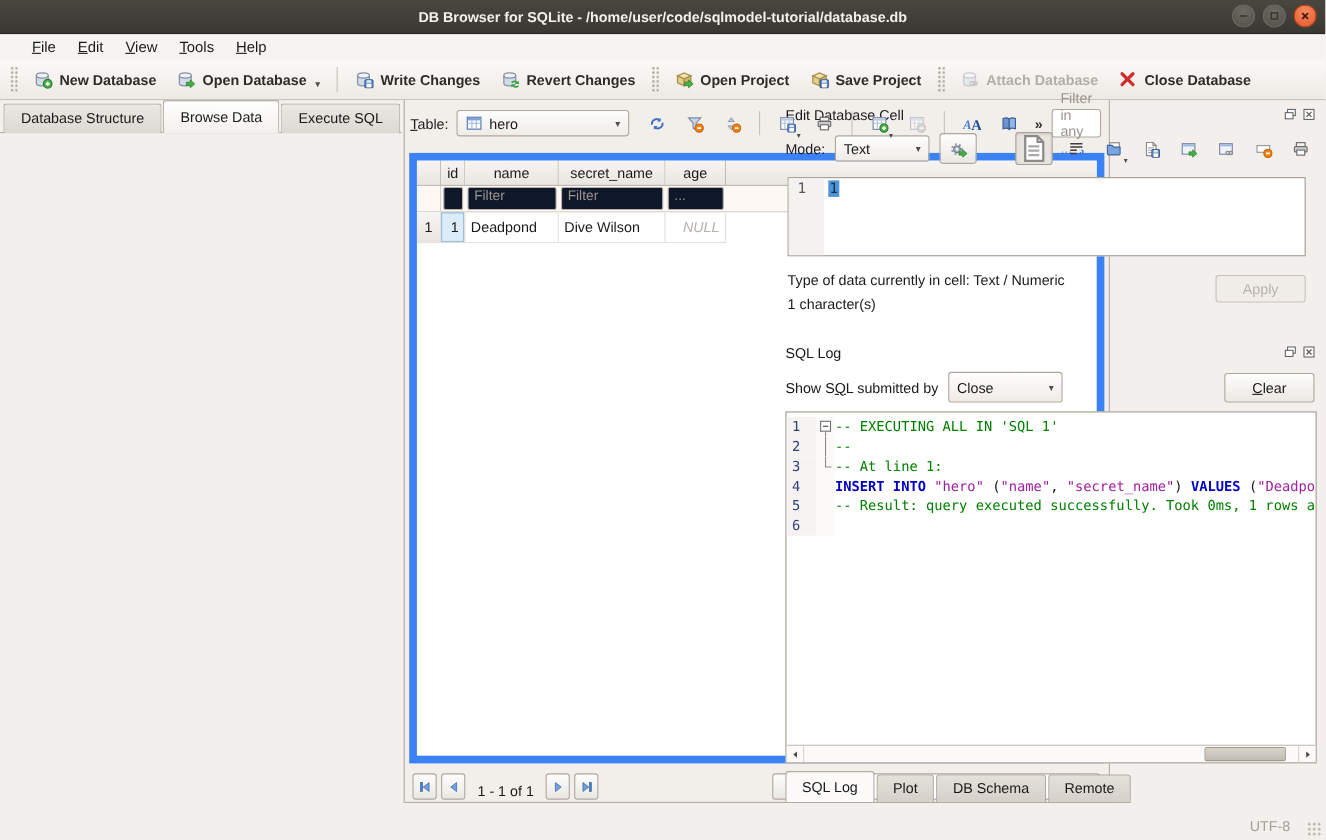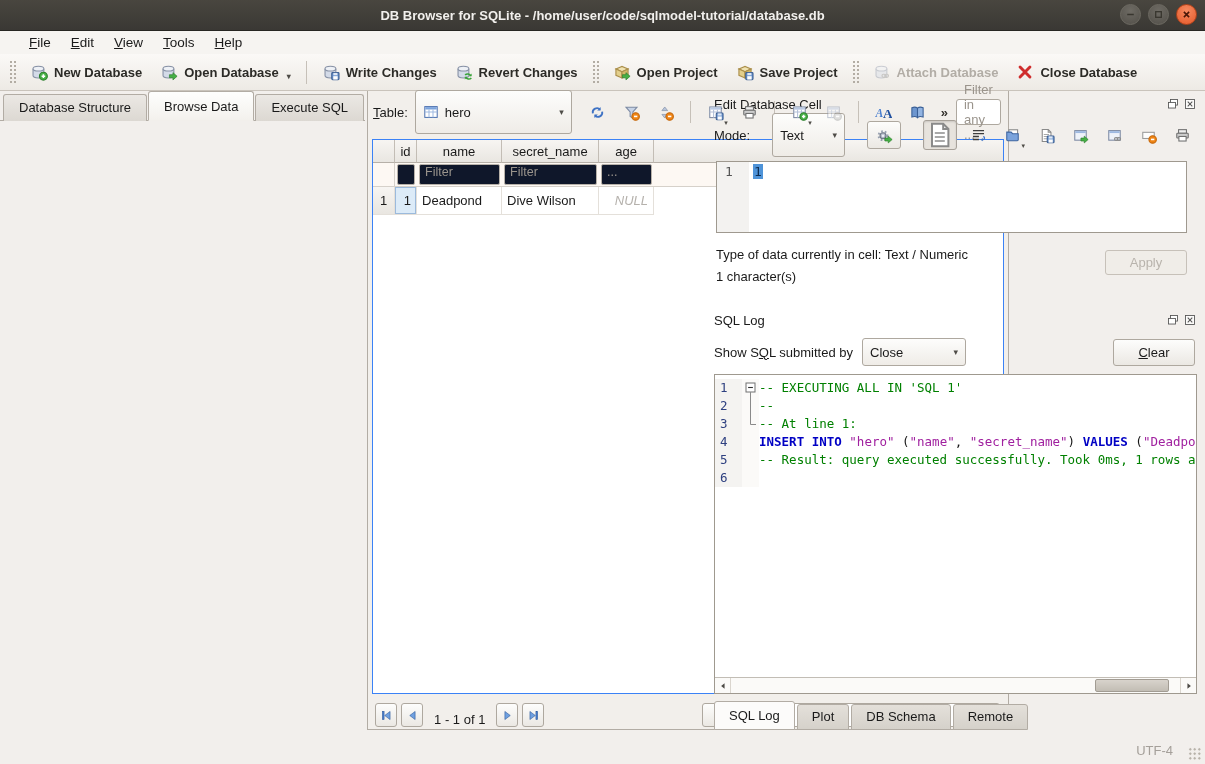--- a/index.html
+++ b/index.html
@@ -42,36 +42,36 @@
   .tabbar{height:29px;flex:none;display:flex;align-items:flex-end;padding-left:3px;border-bottom:1px solid #b2aca4;}
   .tab{padding:5px 15px 6px;font-size:13px;background:linear-gradient(#ebe8e4,#dcd8d2);
        border:1px solid #b2aca4;border-bottom:none;border-radius:3px 3px 0 0;margin-right:1px;margin-bottom:-1px;}
   .tab.active{background:linear-gradient(#fefefd,#f3f1ed);border-bottom:1px solid #f2efeb;padding-top:7px;}
 
   .left-frame{flex:1;margin:0 2px;border:1px solid #b2aca4;border-top:none;background:#f2efeb;
               display:flex;flex-direction:column;min-height:0;}
 
   
   .controls{height:42px;flex:none;display:flex;align-items:center;padding:0 5px;gap:4px;font-size:13px;}
-  .combo{height:44px;background:linear-gradient(#fdfdfc,#efece7);border:1px solid #aea89f;border-radius:3px;
+  .combo{height:24px;background:linear-gradient(#fdfdfc,#efece7);border:1px solid #aea89f;border-radius:3px;
          display:flex;align-items:center;padding:0 7px;gap:6px;font-size:13px;box-sizing:border-box;}
   .combo .arrow{margin-left:auto;color:#4e4c47;font-size:9px;}
   .cicon{width:16px;height:16px;flex:none;}
   #table-combo{width:157px;margin-left:3px;}
   .ico-btn{width:27px;height:26px;display:flex;align-items:center;justify-content:center;position:relative;flex:none;}
   .ico-btn .g{width:17px;height:17px;}
   .ico-btn .dd{position:absolute;right:1px;bottom:-2px;font-size:7px;color:#4e4c47;}
   .ico-btn.disabled{opacity:.45;}
   .v-sep{width:1px;height:22px;background:#c6c0b8;margin:0 4px;flex:none;}
   .chev{font-size:13px;font-weight:bold;color:#33312d;margin:0 4px 0 6px;}
   .filter-any{flex:1;height:26px;border:1px solid #aea89f;border-radius:3px;background:#fff;
               display:flex;align-items:center;padding:0 7px;font-size:13px;color:#9a948c;margin-right:2px;box-sizing:border-box;}
 
   
-  .grid{flex:1;margin:6px 4px 0;border:1px solid #3b82f6;background:#fff;overflow:hidden;font-size:13px;min-height:0;}
+  .grid{flex:1;margin:6px 4px 0;border:7px solid #3b82f6;background:#fff;overflow:hidden;font-size:13px;min-height:0;}
   .g-row{display:flex;}
   .g-cell{border-right:1px solid #d6d1ca;border-bottom:1px solid #cfc9c2;display:flex;align-items:center;
           padding:0 5px;box-sizing:border-box;overflow:hidden;white-space:nowrap;}
   .g-head{height:23px;}
   .g-head .g-cell{justify-content:center;background:linear-gradient(#f7f5f2,#e9e6e1);
                   border-right-color:#c3bdb5;border-bottom-color:#b6b0a8;}
   .g-gut{width:22px;flex:none;justify-content:center;background:linear-gradient(#f7f5f2,#e9e6e1);
          border-right-color:#c3bdb5;}
   .g-rest{flex:1;border-right:none;}
   .g-filter{height:24px;background:#fdf8f3;}
@@ -97,21 +97,21 @@
   .goto-btn{height:24px;padding:0 15px;border:1px solid #aea89f;border-radius:3px;
             background:linear-gradient(#fdfdfc,#ebe8e3);display:flex;align-items:center;box-sizing:border-box;}
   .goto-input{width:226px;height:24px;border:1px solid #aea89f;border-radius:3px;background:#fff;
               display:flex;align-items:center;padding:0 7px;margin-right:1px;box-sizing:border-box;}
 
   
   .dock-head{display:flex;align-items:center;height:22px;flex:none;}
   .dock-title{font-size:13px;}
   .dock-btns{margin-left:auto;display:flex;gap:3px;}
   .dock-btn{width:14px;height:14px;}
-  .mode-row{display:flex;align-items:center;height:32px;margin-top:4px;gap:22px;flex:none;font-size:13px;}
+  .mode-row{display:flex;align-items:center;height:32px;margin-top:4px;gap:9px;flex:none;font-size:13px;}
   #mode-combo{width:86px;}
   .sq-btn{width:32px;height:26px;border:1px solid #aea89f;border-radius:3px;flex:none;
           background:linear-gradient(#fdfdfc,#ebe8e3);display:flex;align-items:center;justify-content:center;}
   .sq-btn .g{width:17px;height:17px;}
   .cell-icons{margin-left:auto;display:flex;align-items:center;gap:8px;margin-right:2px;}
   .ci{width:26px;height:26px;display:flex;align-items:center;justify-content:center;position:relative;flex:none;}
   .ci .g{width:17px;height:17px;}
   .ci .dd{position:absolute;right:0;bottom:-2px;font-size:7px;color:#4e4c47;}
   .tool-toggle{width:32px;height:28px;border:1px solid #a7a199;border-radius:3px;background:#e7e3dd;
                box-shadow:inset 0 1px 2px rgba(0,0,0,.13);display:flex;align-items:center;justify-content:center;flex:none;}
@@ -696,15 +696,15 @@
     <div class="bottom-tabs" id="bottom-tabs">
         <div class="btab active">SQL Log</div>
         <div class="btab">Plot</div>
         <div class="btab">DB Schema</div>
         <div class="btab">Remote</div>
       </div>
   </div>
 </div>
 
 <div class="statusbar">
-  <span class="enc">UTF-4</span>
+  <span class="enc">UTF-8</span>
   <span class="grip"></span>
 </div>
 
 </body></html>

